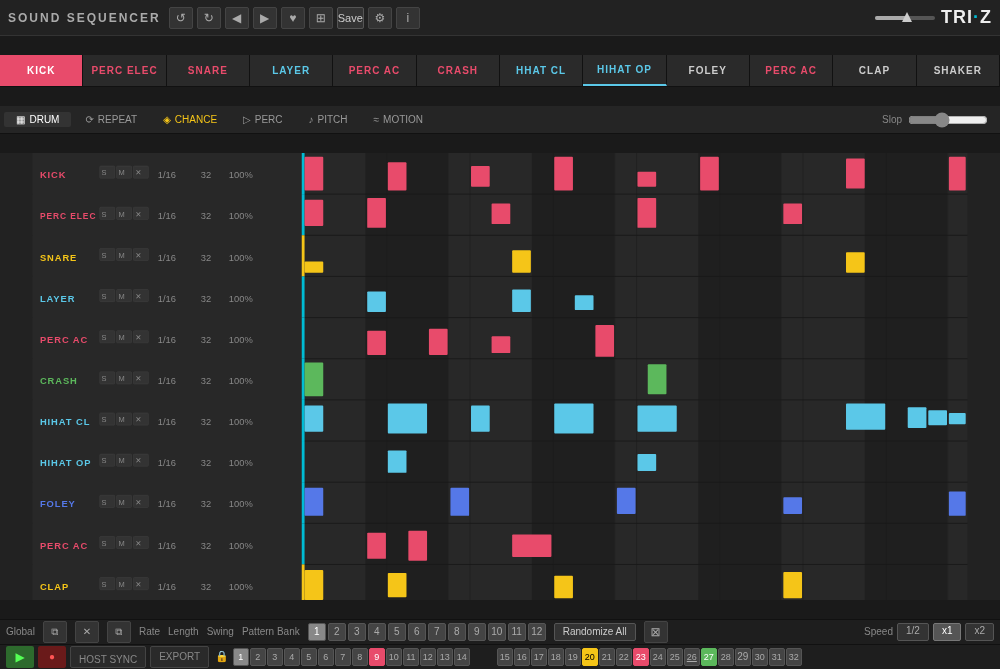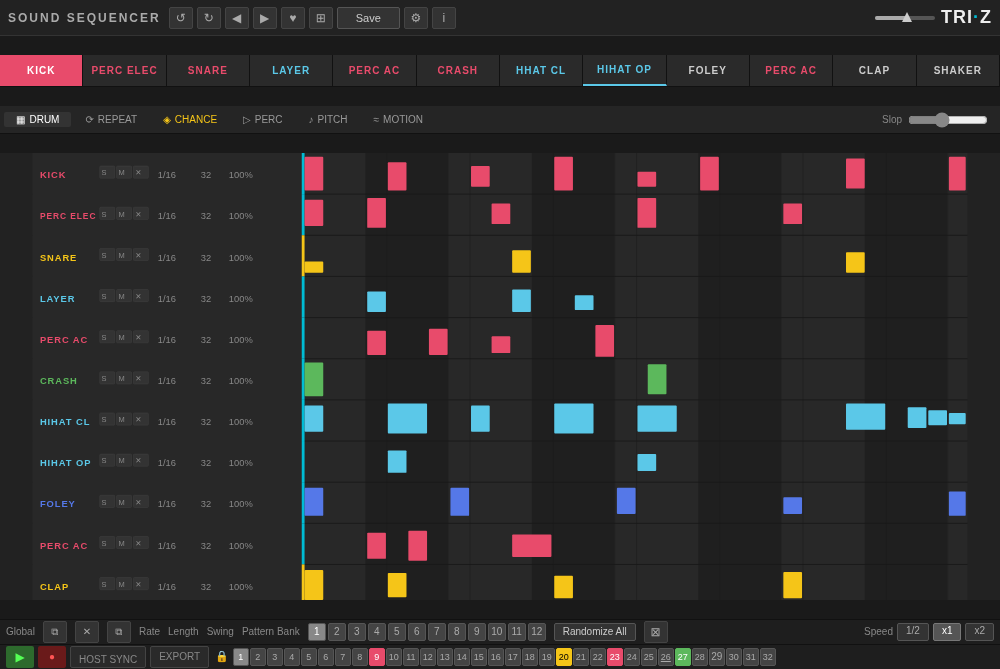--- a/index.html
+++ b/index.html
@@ -53,21 +53,21 @@
     .top-bar-right {
       margin-left: auto;
       display: flex;
       align-items: center;
       gap: 6px;
     }
     .save-btn {
       background: #333;
       border: 1px solid #555;
       color: #ccc;
-      padding: 2px 18px;
+      padding: 2px 0;
       height: 22px;
       cursor: pointer;
       border-radius: 2px;
       font-size: 11px;
     }
     .triz-logo {
       font-size: 18px;
       font-weight: bold;
       color: #eee;
       letter-spacing: 1px;
@@ -611,21 +611,21 @@
         <div class="pb-btn" style="font-size:9px;width:16px;">5</div>
         <div class="pb-btn" style="font-size:9px;width:16px;">6</div>
         <div class="pb-btn" style="font-size:9px;width:16px;">7</div>
         <div class="pb-btn" style="font-size:9px;width:16px;">8</div>
         <div class="pb-btn" style="background:#e84b6b;border-color:#e84b6b;color:#fff;font-size:9px;width:16px;">9</div>
         <div class="pb-btn" style="font-size:9px;width:16px;">10</div>
         <div class="pb-btn" style="font-size:9px;width:16px;">11</div>
         <div class="pb-btn" style="font-size:9px;width:16px;">12</div>
         <div class="pb-btn" style="font-size:9px;width:16px;">13</div>
         <div class="pb-btn" style="font-size:9px;width:16px;">14</div>
-        <div class="pb-btn" style="font-size:9px;width:16px;">15</div>
+        <div class="pb-btn" style="font-size:9px;width:16px;margin-left:26px;">15</div>
         <div class="pb-btn" style="font-size:9px;width:16px;">16</div>
         <div class="pb-btn" style="font-size:9px;width:16px;">17</div>
         <div class="pb-btn" style="font-size:9px;width:16px;">18</div>
         <div class="pb-btn" style="font-size:9px;width:16px;">19</div>
         <div class="pb-btn" style="background:#f5c518;border-color:#f5c518;color:#000;font-size:9px;width:16px;">20</div>
         <div class="pb-btn" style="font-size:9px;width:16px;">21</div>
         <div class="pb-btn" style="font-size:9px;width:16px;">22</div>
         <div class="pb-btn" style="background:#e84b6b;border-color:#e84b6b;color:#fff;font-size:9px;width:16px;">23</div>
         <div class="pb-btn" style="font-size:9px;width:16px;">24</div>
         <div class="pb-btn" style="font-size:9px;width:16px;">25</div>

